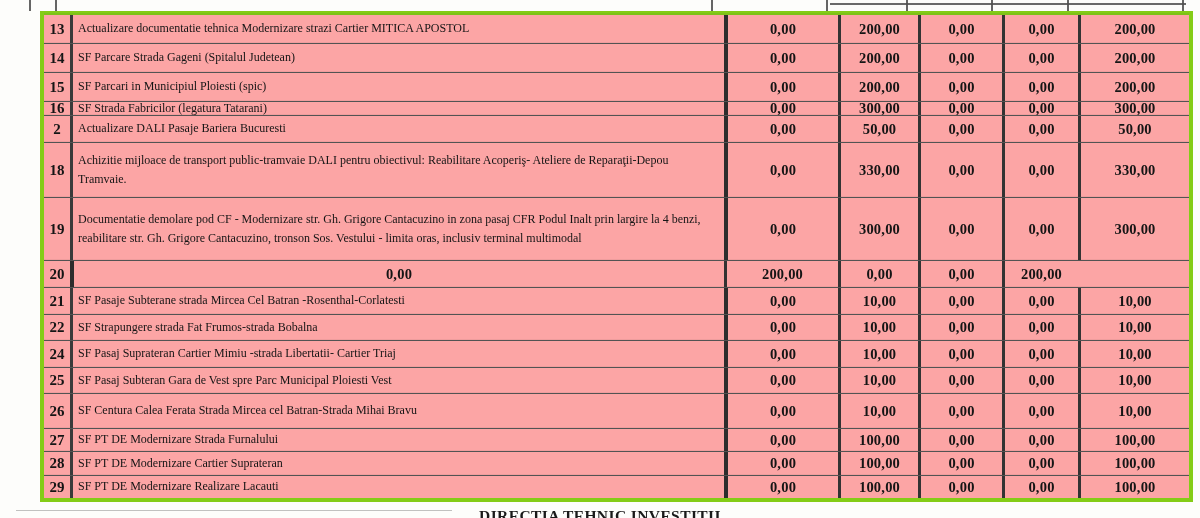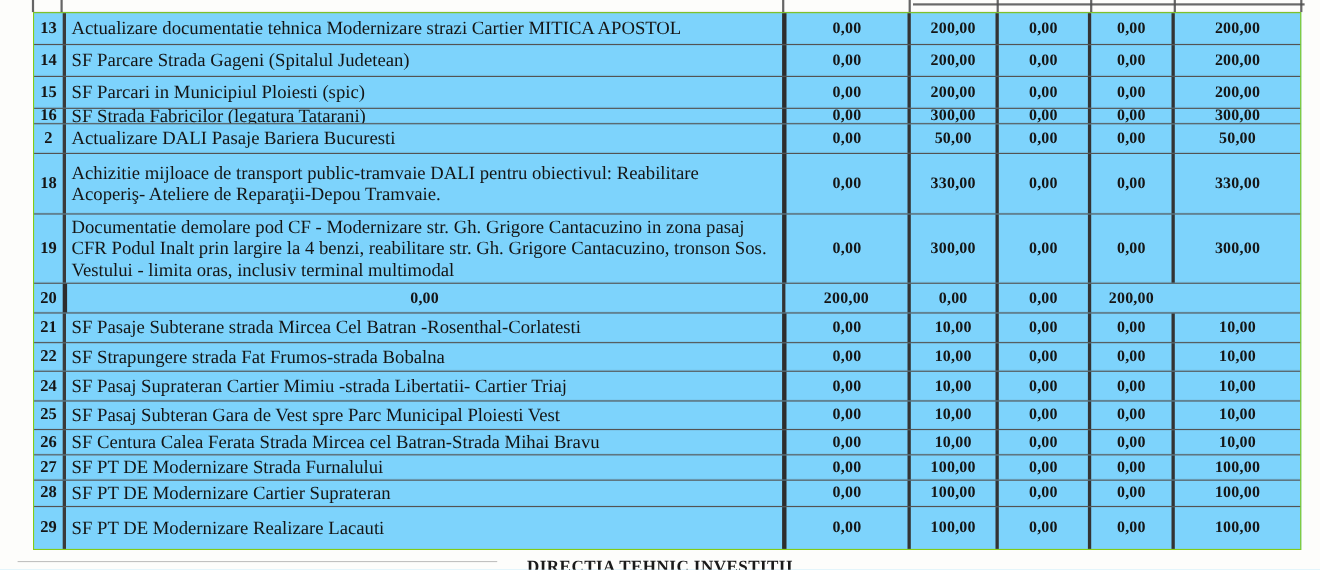--- a/index.html
+++ b/index.html
@@ -1,25 +1,25 @@
 <!DOCTYPE html>
 <html><head>
 <meta charset="utf-8">
 <style>
   html,body{margin:0;padding:0}
   body{width:1200px;height:518px;overflow:hidden;background:#fdfdfb;position:relative;
        font-family:"Liberation Serif",serif;color:#151515;-webkit-font-smoothing:antialiased}
   .page{position:absolute;inset:0}
-  .tbl{position:absolute;left:30px;top:11px;width:1153px;border:1px solid #84cc16;box-sizing:border-box;background:#7dd3fc}
+  .tbl{position:absolute;left:40px;top:11px;width:1153px;border:4px solid #84cc16;box-sizing:border-box;background:#fca5a5}
   .row{display:grid;grid-template-columns:26px 654px 114px 80px 84px 76px 1fr;
        box-sizing:border-box;border-bottom:1px solid #565656;box-shadow:0 -2px 0 rgba(60,60,60,.07)}
   .row:last-child{border-bottom:none}
   .cell{height:100%;display:flex;align-items:center;box-sizing:border-box;overflow:hidden}
   .num{justify-content:center;font-weight:bold;font-size:15px}
-  .desc{border-left:3px solid #3a3a3a;padding:1px 6px 1px 5px;font-size:17px;line-height:19.5px;justify-content:flex-start;text-align:left}
+  .desc{border-left:3px solid #3a3a3a;padding:1px 6px 1px 5px;font-size:12px;line-height:19.5px;justify-content:flex-start;text-align:left}
   .val{justify-content:center;font-weight:bold;font-size:14.5px;border-left:3px solid #333;letter-spacing:.2px}
   .val.first{border-left:4px solid #2d2d2d}
   .vstub{position:absolute;top:0;width:2px;height:11px;background:#4a4a4a;opacity:.85}
   .topline{position:absolute;left:830px;top:3px;width:356px;height:2px;background:#4f4f4f;opacity:.85}
   .belowline{position:absolute;left:16px;top:510px;width:436px;height:1px;background:#9a9a9a;opacity:.6}
   .footer{position:absolute;left:0;top:507px;width:1200px;text-align:center;font-weight:bold;
           font-size:15.5px;letter-spacing:.4px;color:#1a1a1a}
 </style>
 </head>
 <body>
@@ -150,21 +150,21 @@
     <div class="row" style="height:26px">
       <div class="cell num">25</div>
       <div class="cell desc">SF Pasaj Subteran Gara de Vest spre Parc Municipal Ploiesti Vest</div>
       <div class="cell val first">0,00</div>
       <div class="cell val">10,00</div>
       <div class="cell val">0,00</div>
       <div class="cell val">0,00</div>
       <div class="cell val">10,00</div>
     </div>
 
-    <div class="row" style="height:23px">
+    <div class="row" style="height:35px">
       <div class="cell num">26</div>
       <div class="cell desc">SF Centura Calea Ferata Strada Mircea cel Batran-Strada Mihai Bravu</div>
       <div class="cell val first">0,00</div>
       <div class="cell val">10,00</div>
       <div class="cell val">0,00</div>
       <div class="cell val">0,00</div>
       <div class="cell val">10,00</div>
     </div>
 
     <div class="row" style="height:23px">
@@ -180,21 +180,21 @@
     <div class="row" style="height:24px">
       <div class="cell num">28</div>
       <div class="cell desc">SF PT DE Modernizare Cartier Suprateran</div>
       <div class="cell val first">0,00</div>
       <div class="cell val">100,00</div>
       <div class="cell val">0,00</div>
       <div class="cell val">0,00</div>
       <div class="cell val">100,00</div>
     </div>
 
-    <div class="row" style="height:38px">
+    <div class="row" style="height:22px">
       <div class="cell num">29</div>
       <div class="cell desc">SF PT DE Modernizare Realizare Lacauti</div>
       <div class="cell val first">0,00</div>
       <div class="cell val">100,00</div>
       <div class="cell val">0,00</div>
       <div class="cell val">0,00</div>
       <div class="cell val">100,00</div>
     </div>
 
   </div>

